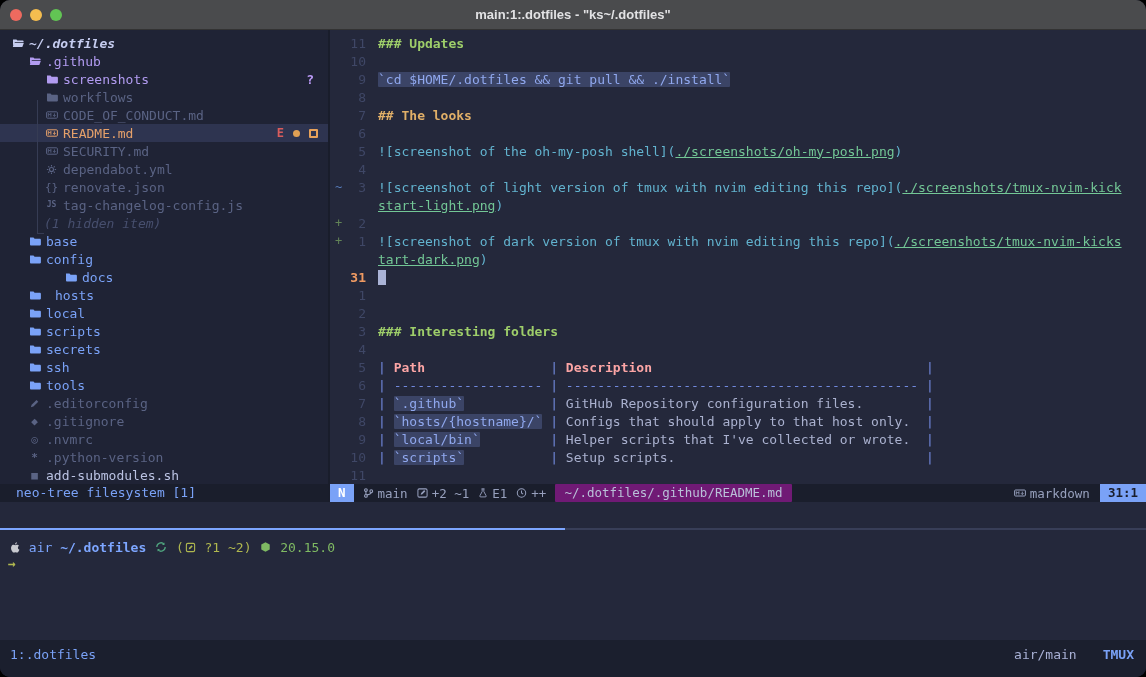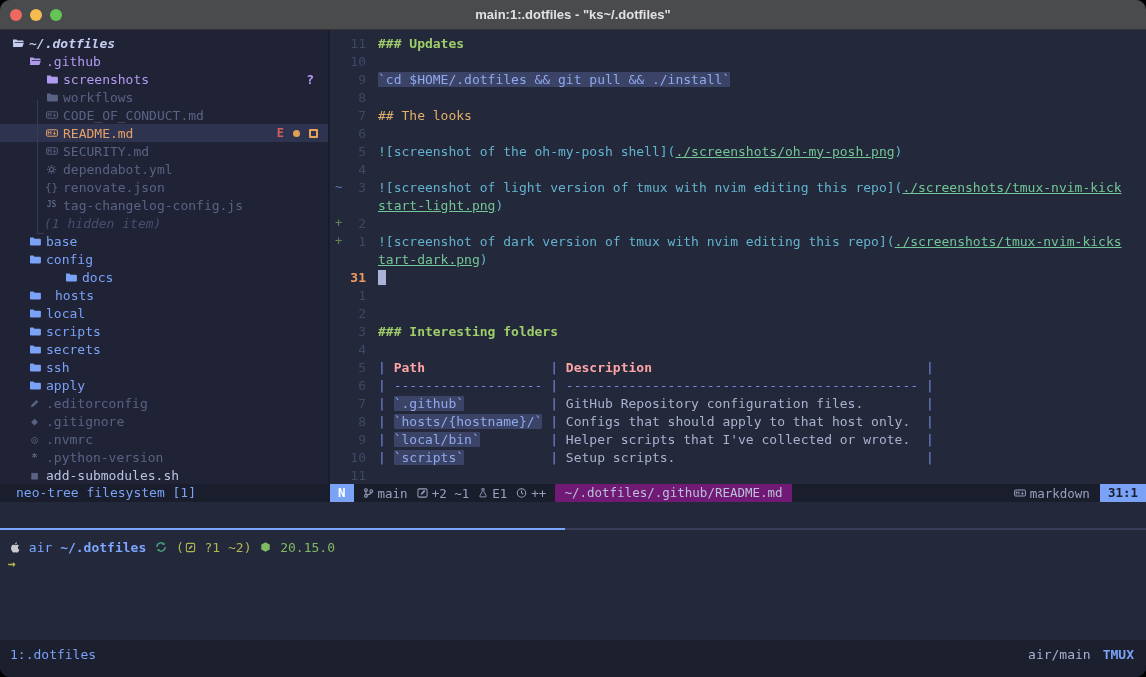--- a/index.html
+++ b/index.html
@@ -54,21 +54,21 @@
 
   
   .editor { flex:1; display:flex; flex-direction:column; background:#24283b; min-width:0; }
   .buffer { flex:1; padding-top:4px; overflow:hidden; font-size:13px; }
   .line { height:18px; display:flex; align-items:center; white-space:pre; }
   .sign { width:14px; padding-left:5px; flex:none; font-size:12px; }
   .sign.s-tilde { color:#5578b5; } .sign.s-plus { color:#628457; }
   .lnum { width:22px; text-align:right; color:#3f4766; flex:none; }
   .lnum.cur { color:#ef9a62; font-weight:bold; }
   .ltext { padding-left:12px; white-space:pre; }
-  .seg-h2 { color:#e0af68; font-weight:normal; }
+  .seg-h2 { color:#e0af68; font-weight:bold; }
   .seg-h3 { color:#9ece6a; font-weight:bold; }
   .seg-code { color:#90a8ee; background:#3b4466; border-radius:1px; }
   .seg-md { color:#62b3cf; }
   .seg-url { color:#73c796; text-decoration:underline; }
   .seg-pipe { color:#7189dd; } .seg-dash { color:#7189dd; }
   .seg-thead { color:#fca5a5; font-weight:bold; }
   .seg-cell { color:#aab1cf; } .seg-sp { color:#aab1cf; }
   .cursor-block { display:inline-block; width:8px; height:15px;
                   background:#aab3d6; vertical-align:middle; }
 
@@ -96,21 +96,21 @@
   .p-apple { color:#c8cad0; } .p-user { color:#7da6ff; }
   .p-path { color:#7da6ff; font-weight:bold; }
   .p-refresh { color:#4fa37e; } .p-git { color:#b0b84f; }
   .p-node { color:#7fba63; }
   .arrow-line { height:18px; color:#b0b84f; font-weight:bold; }
 
   
   .tmux-bar { height:37px; background:#1b1f2e; display:flex; align-items:flex-start;
               padding:7px 12px 0 10px; font-size:13px; }
   .tmux-window { color:#7aa2f7; }
-  .tmux-right { margin-left:auto; display:flex; gap:12px; }
+  .tmux-right { margin-left:auto; display:flex; gap:26px; }
   .tmux-session { color:#a9b1d6; }
   .tmux-badge { color:#7aa2f7; font-weight:bold; }
 </style>
 </head>
 <body>
 
 <div class="window mono">
 
   <div class="titlebar">
     <div class="lights">
@@ -183,21 +183,21 @@
                   <path fill="currentColor" d="M1 2.6h3.5l1.1 1.2H11c.5 0 .9.4.9.9v4.8c0 .5-.4.9-.9.9H1.9a.9.9 0 0 1-.9-.9V2.6z"></path>
                 </svg></span><span>scripts</span></div>
             <div class="trow st-blue" style="padding-left: 27px;"><span class="ticon"><svg width="12" height="12" viewBox="0 0 12 12">
                   <path fill="currentColor" d="M1 2.6h3.5l1.1 1.2H11c.5 0 .9.4.9.9v4.8c0 .5-.4.9-.9.9H1.9a.9.9 0 0 1-.9-.9V2.6z"></path>
                 </svg></span><span>secrets</span></div>
             <div class="trow st-blue" style="padding-left: 27px;"><span class="ticon"><svg width="12" height="12" viewBox="0 0 12 12">
                   <path fill="currentColor" d="M1 2.6h3.5l1.1 1.2H11c.5 0 .9.4.9.9v4.8c0 .5-.4.9-.9.9H1.9a.9.9 0 0 1-.9-.9V2.6z"></path>
                 </svg></span><span>ssh</span></div>
             <div class="trow st-blue" style="padding-left: 27px;"><span class="ticon"><svg width="12" height="12" viewBox="0 0 12 12">
                   <path fill="currentColor" d="M1 2.6h3.5l1.1 1.2H11c.5 0 .9.4.9.9v4.8c0 .5-.4.9-.9.9H1.9a.9.9 0 0 1-.9-.9V2.6z"></path>
-                </svg></span><span>apply</span></div>
+                </svg></span><span>tools</span></div>
             <div class="trow st-dim" style="padding-left: 27px;"><span class="ticon"><svg width="11" height="11" viewBox="0 0 12 12">
                   <path fill="currentColor" d="M2 10.2l.9-2.8 5.3-5.3 1.9 1.9-5.3 5.3z"></path>
                 </svg></span><span>.editorconfig</span></div>
             <div class="trow st-dim" style="padding-left: 27px;"><span class="ticon"><span class="gl">◆</span></span><span>.gitignore</span></div>
             <div class="trow st-dim" style="padding-left: 27px;"><span class="ticon"><span class="gl">◎</span></span><span>.nvmrc</span></div>
             <div class="trow st-dim" style="padding-left: 27px;"><span class="ticon"><span class="gl" style="font-weight:bold;">*</span></span><span>.python-version</span></div>
             <div class="trow st-light" style="padding-left: 27px;"><span class="ticon"><span class="gl">■</span></span><span>add-submodules.sh</span></div>
           </div>
         <div class="sidebar-status">neo-tree filesystem [1]</div>
       </div>

